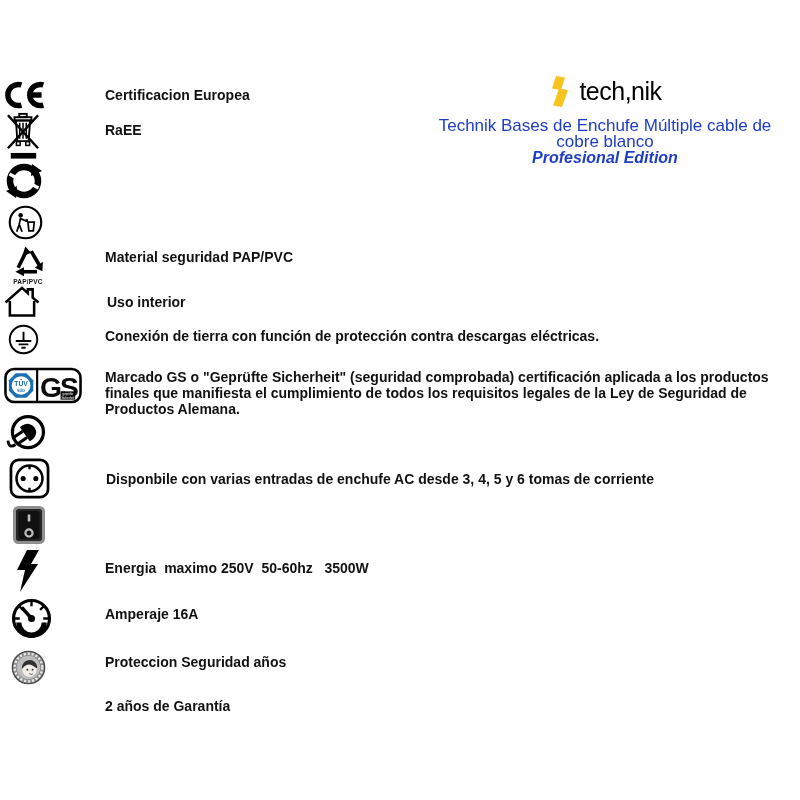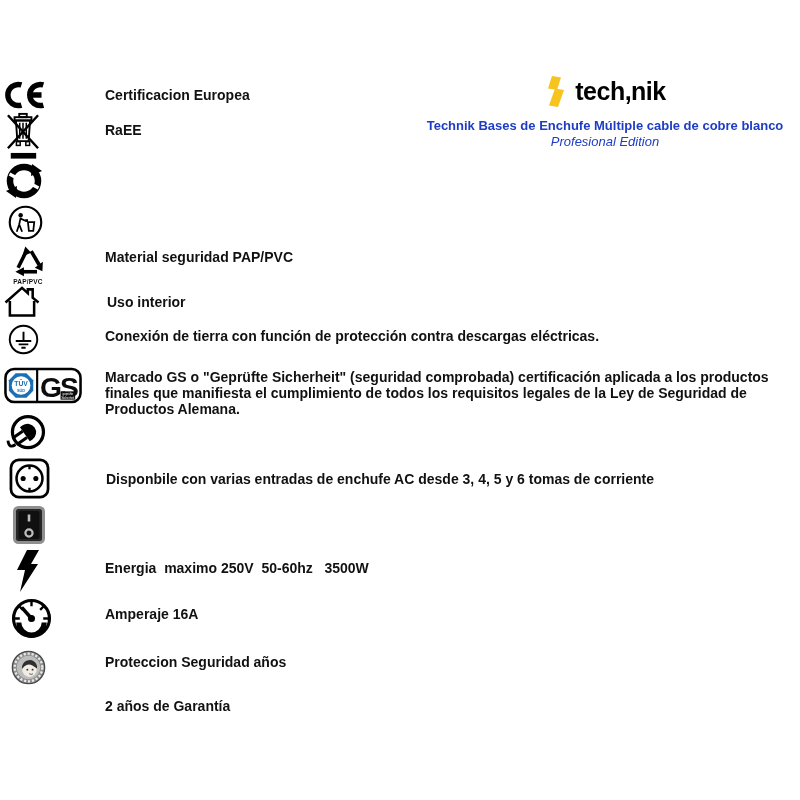--- a/index.html
+++ b/index.html
@@ -45,24 +45,24 @@
   #t-cable{top:428px;left:107px}
   #t-sockets{top:471px;left:106px}
   #t-switch{top:515px}
   #t-energy{top:560px;white-space:pre}
   #t-amp{top:606px}
   #t-child{top:654px}
   #t-warranty{top:698px}
   
   #header{position:absolute;left:420px;top:76px;width:370px;text-align:center}
   #logo-row{display:flex;align-items:center;justify-content:center;gap:7px;height:30px;margin-bottom:12px}
-  #logo-text{font-size:25px;font-weight:700;letter-spacing:-0.5px;color:#000}
+  #logo-text{font-size:25px;font-weight:400;letter-spacing:-0.5px;color:#000}
   .logo-bolt polygon{fill:var(--logo-yellow)}
-  #title1{font-size:13px;font-weight:700;color:var(--accent-blue);line-height:16px}
-  #title2{font-size:13px;font-weight:400;font-style:italic;color:var(--accent-blue);line-height:15px}
+  #title1{font-size:17px;font-weight:400;color:var(--accent-blue);line-height:16px}
+  #title2{font-size:16px;font-weight:700;font-style:italic;color:var(--accent-blue);line-height:15px}
   
   .tuv-oct{fill:var(--tuv-blue)}
   .tuv-word{fill:var(--tuv-blue);font-weight:700}
   .gs-word{fill:#0d0d0d;font-weight:700}
 </style>
 </head>
 <body>
 
 <div id="page">
 

